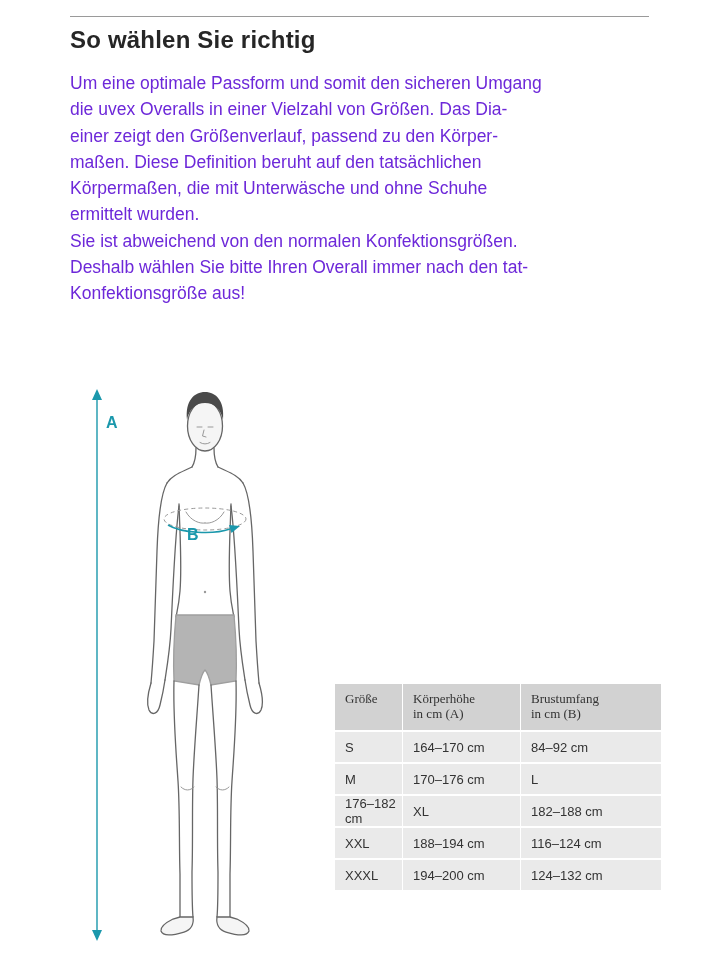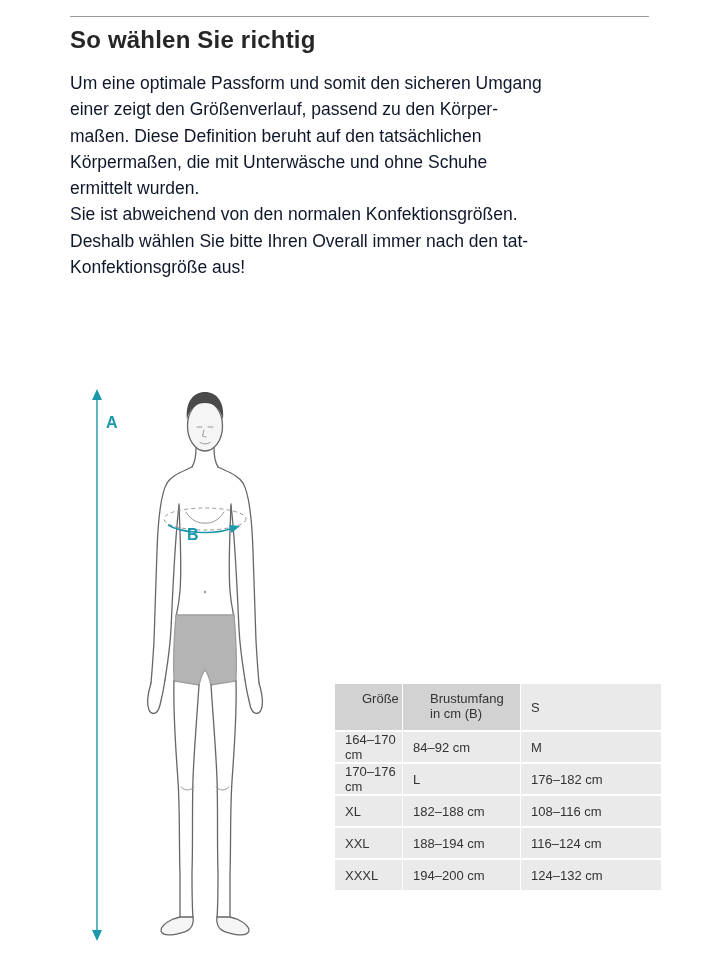--- a/index.html
+++ b/index.html
@@ -8,50 +8,51 @@
     position:relative; width:720px; height:960px; background:#ffffff;
     font-family:"Liberation Sans", sans-serif; overflow:hidden;
   }
   .top-rule { position:absolute; left:70px; top:16px; width:579px; height:1px; background:#9a9a9a; }
   .title {
     position:absolute; left:70px; top:26px;
     font-size:24px; font-weight:700; color:#262626; letter-spacing:0.2px;
   }
   .intro {
     position:absolute; left:70px; top:70px; width:585px;
-    font-size:17.5px; line-height:26.3px; color:#0f172a;
+    font-size:17.5px; line-height:26.3px; color:#6d28d9;
   }
   .intro .line { white-space:nowrap; }
   .figure-svg { position:absolute; left:75px; top:386px; }
   .measure-label {
     fill:#1b98ac; font-weight:700; font-size:16px;
     font-family:"Liberation Sans", sans-serif;
   }
   .size-table {
     position:absolute; left:335px; top:684px;
     display:grid; grid-template-columns:67px 117px 140px;
     grid-template-rows:46px repeat(6, 30px);
     row-gap:2px; column-gap:1px;
     font-size:13px; color:#333333;
   }
-  .th { background:#d2d2d2; padding:7px 8px 0 27px; line-height:15px; }
+  .th { background:#d2d2d2; padding:7px 8px 0 10px; line-height:15px;font-family:Liberation Serif, serif; }
   .th span { display:block; }
   .td { background:#eaeaea; display:flex; align-items:center; padding-left:10px; }
 </style>
 </head>
 <body>
 
 <div class="page">
 
   <div class="top-rule"></div>
 
   <h1 class="title">So wählen Sie richtig</h1>
 
   <div class="intro">
     <div class="line">Um eine optimale Passform und somit den sicheren Umgang</div>
+    <div class="line">die uvex Overalls in einer Vielzahl von Größen. Das Dia-</div>
     <div class="line">einer zeigt den Größenverlauf, passend zu den Körper-</div>
     <div class="line">maßen. Diese Definition beruht auf den tatsächlichen</div>
     <div class="line">Körpermaßen, die mit Unterwäsche und ohne Schuhe</div>
     <div class="line">ermittelt wurden.</div>
     <div class="line">Sie ist abweichend von den normalen Konfektionsgrößen.</div>
     <div class="line">Deshalb wählen Sie bitte Ihren Overall immer nach den tat-</div>
     <div class="line">Konfektionsgröße aus!</div>
   </div>
 
   <svg class="figure-svg" width="250" height="560" viewBox="0 0 250 560" xmlns="http://www.w3.org/2000/svg">
@@ -107,37 +108,40 @@
       <polygon points="165,140 156.5,147 154,139" fill="#1b98ac"></polygon>
     </g>
     <text class="measure-label" x="112" y="154">B</text>
   </svg>
 
   <div class="size-table">
     <div class="th">
       <span>Größe</span>
     </div>
     <div class="th">
+      <span>Körperhöhe</span>
+      <span>in cm (A)</span>
+    </div>
+    <div class="th">
       <span>Brustumfang</span>
       <span>in cm (B)</span>
     </div>
 
     <div class="td">S</div>
     <div class="td">164–170 cm</div>
     <div class="td">84–92 cm</div>
 
     <div class="td">M</div>
     <div class="td">170–176 cm</div>
 
     <div class="td">L</div>
     <div class="td">176–182 cm</div>
 
     <div class="td">XL</div>
     <div class="td">182–188 cm</div>
-    <div class="td">108–116 cm</div>
 
     <div class="td">XXL</div>
     <div class="td">188–194 cm</div>
     <div class="td">116–124 cm</div>
 
     <div class="td">XXXL</div>
     <div class="td">194–200 cm</div>
     <div class="td">124–132 cm</div>
   </div>
 

